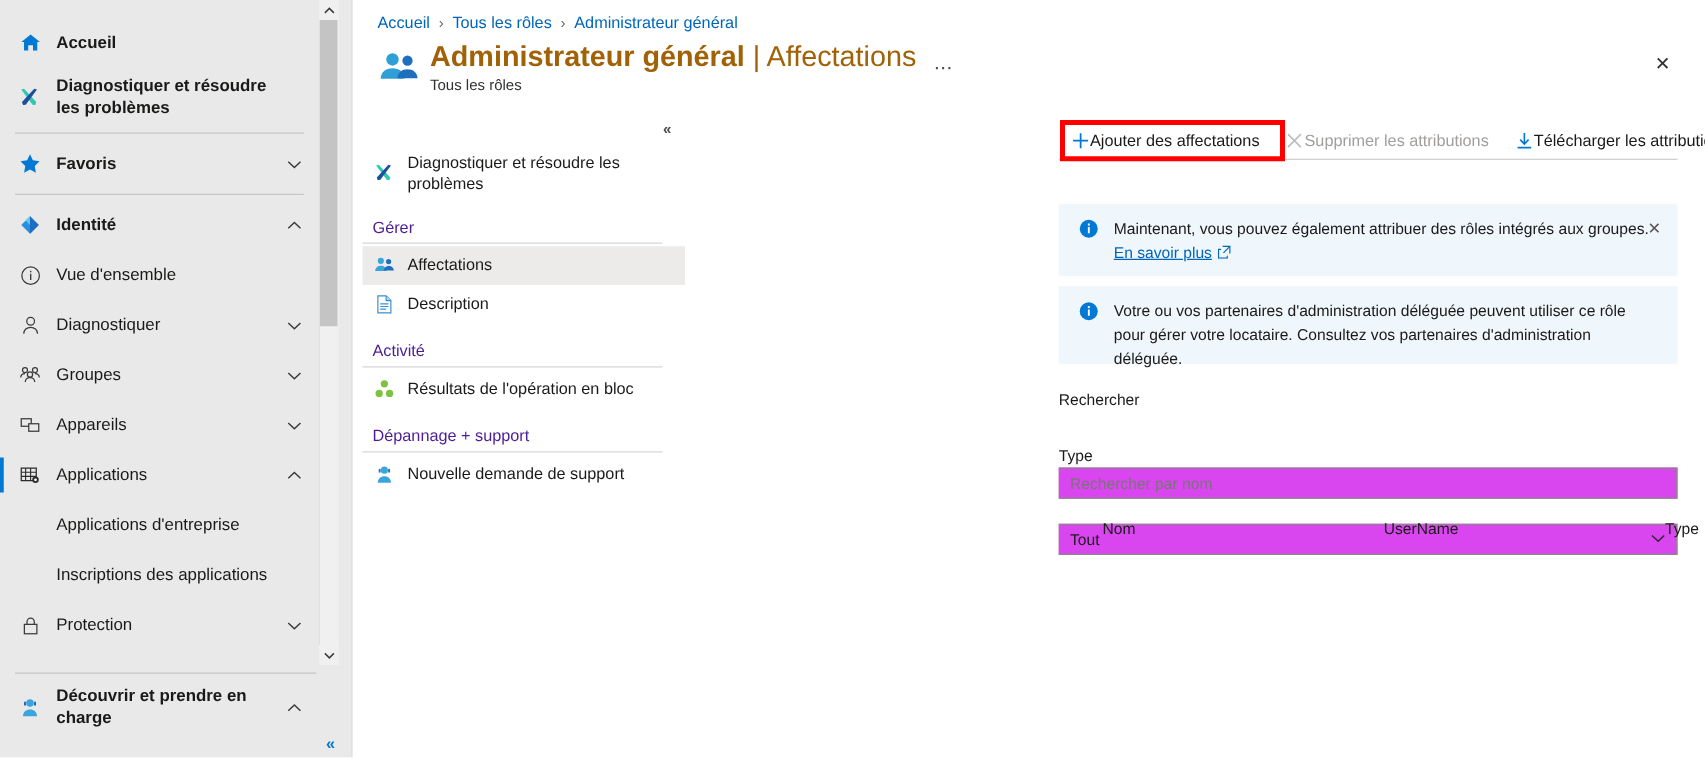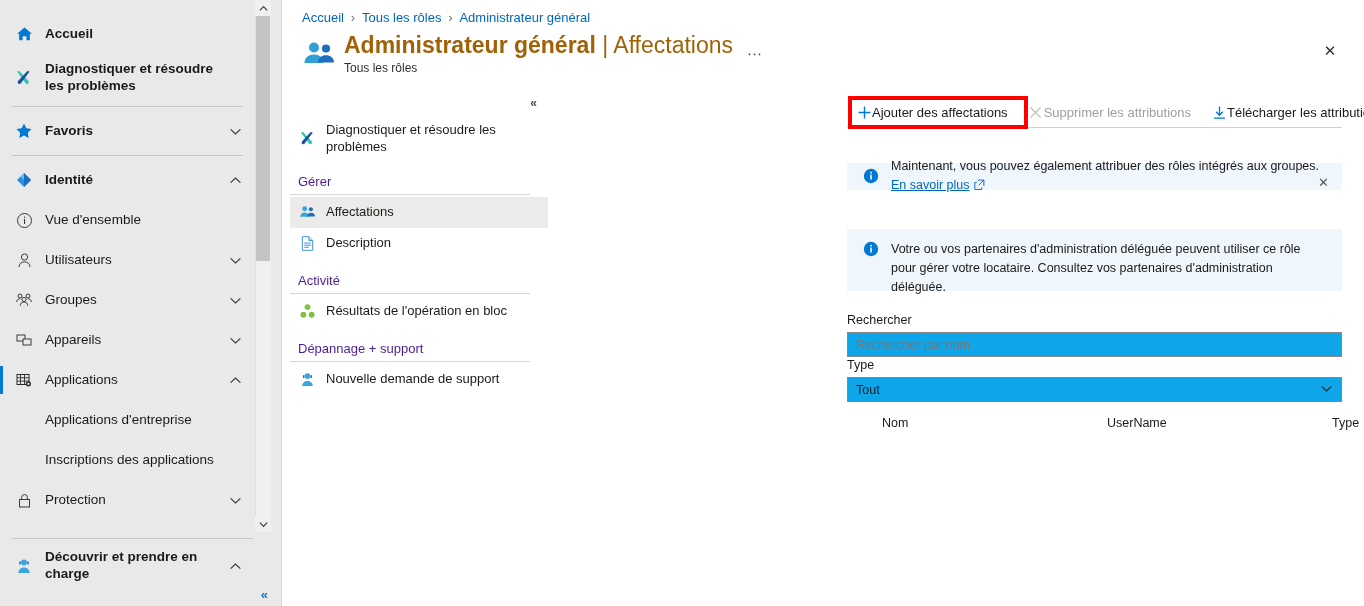--- a/index.html
+++ b/index.html
@@ -147,40 +147,40 @@
     position: absolute; left: 566px; top: 96px; width: 180px; height: 33px;
     border: 4px solid #ff0000; pointer-events: none; z-index: 20;
   }
 
   
   .banner {
     position: absolute; left: 565px; right: 22px;
     background: #eff6fc; display: flex; align-items: flex-start;
     padding: 11px 14px 11px 16px;
   }
-  .banner.b1 { top: 163px; height: 27px; align-items: center; }
+  .banner.b1 { top: 163px; height: 58px; }
   .banner.b2 { top: 229px; height: 62px; }
   .bn-ico { width: 17px; flex:0 0 17px; margin-right: 11px; margin-top: 1px; }
   .bn-txt { font-size: 12.5px; color: #1b1a19; line-height: 1.5; flex:1; }
   .bn-link { color: #0066bb; text-decoration: underline; cursor: pointer; }
   .bn-ext { display:inline-block; margin-left: 4px; vertical-align: -1px; }
   .bn-close {
     position: absolute; right: 13px; top: 12px;
     color: #5a5a5a; font-size: 13px; cursor: pointer;
   }
 
   
   .flabel { position: absolute; font-size: 12.5px; color: #1b1a19; }
   .search-label { left: 565px; top: 313px; }
   .type-label { left: 565px; top: 358px; }
   .fld {
     position: absolute; left: 565px; right: 22px; height: 25px;
-    border: 1px solid #8a8886; background: #0ea5e9;
+    border: 1px solid #8a8886; background: #d946ef;
     font-family: "Liberation Sans", sans-serif; font-size: 12.5px;
-    padding: 0 8px; color: #1b1a19; outline: none;
+    padding: 0 8px; color: #1b1a19; outline: none; margin-top: 42px;
   }
   .fld::placeholder { color: #767676; }
   .search-fld { top: 332px; }
   .type-fld {
     top: 377px; display: flex; align-items: center;
     cursor: pointer; justify-content: space-between;
   }
   .type-chev { color: #2b2b2b; font-size: 10px; }
 
   
@@ -269,21 +269,21 @@
         <span class="sb-chev"></span>
       </div>
 
       <div class="sb-item">
         <span class="sb-icon">
           <svg width="17" height="17" viewBox="0 0 17 17">
             <circle cx="8.5" cy="5" r="3.1" stroke="#3b3b3b" stroke-width="1" fill="none"></circle>
             <path d="M3 15c0-3.2 2.5-5.2 5.5-5.2S14 11.8 14 15" stroke="#3b3b3b" stroke-width="1" fill="none"></path>
           </svg>
         </span>
-        <span class="sb-label">Utilisateurs</span>
+        <span class="sb-label">Diagnostiquer</span>
         <span class="sb-chev">
           <svg width="13" height="13" viewBox="0 0 12 12">
               <path d="M1.5 4 6 8.3 10.5 4" stroke="#3b3b3b" stroke-width="1.1" fill="none"></path>
             </svg>
         </span>
       </div>
 
       <div class="sb-item">
         <span class="sb-icon">
           <svg width="18" height="18" viewBox="0 0 18 18">

